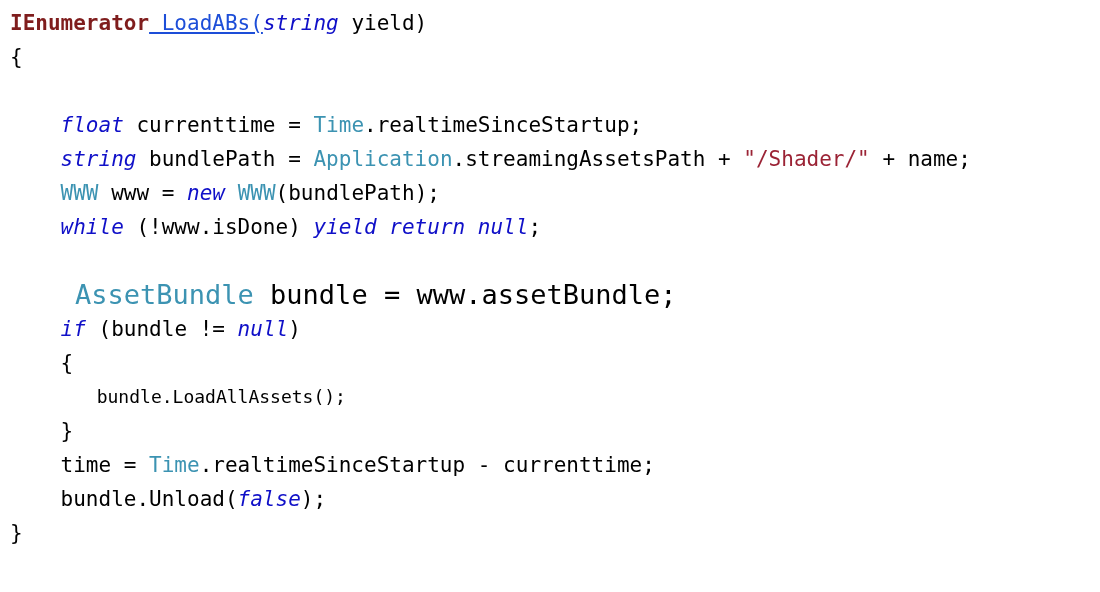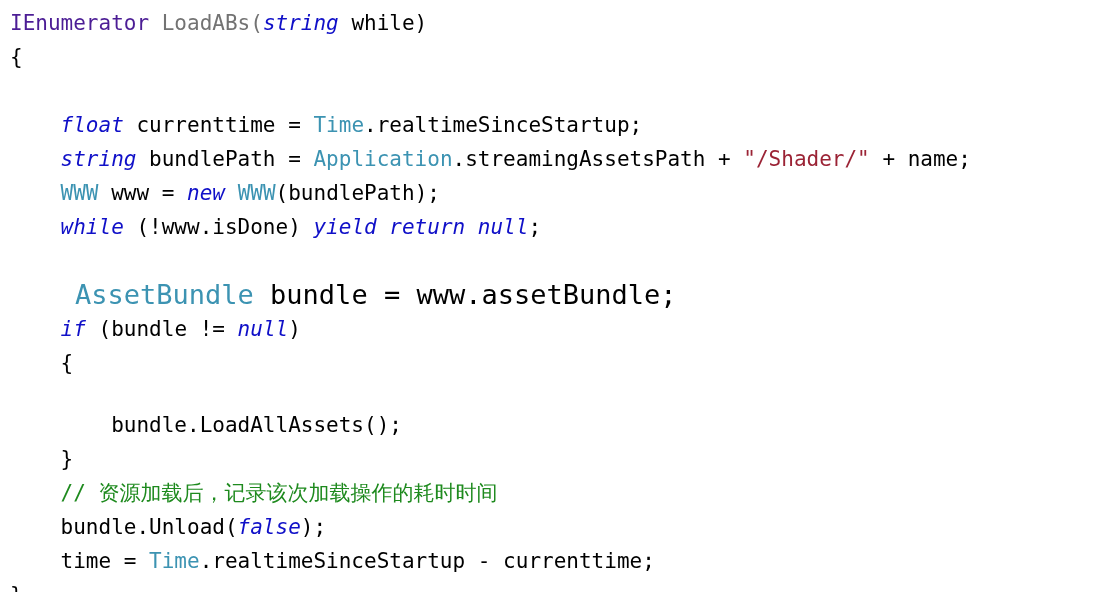--- a/index.html
+++ b/index.html
@@ -42,31 +42,30 @@
   .tok-type     { color: #3C93B2; }
   .tok-string   { color: #9B2335; }
   .tok-comment  { color: #1E8A1E; }
   .tok-punct    { color: #000000; }
 </style>
 </head>
 <body>
 
 <div id="code-block">
   <div id="code-lines" style="font-size: 21px;">
-      <div class="code-line" style="height: 34px; line-height: 34px; font-size: 21px;"><span class="tok tok-type" style="color: #4c1d95;">IEnumerator</span><span class="tok tok-plain" style="color: #737373;"> LoadABs(</span><span class="tok tok-keyword" style="color: rgb(16, 16, 200);">string</span><span class="tok tok-plain" style="color: rgb(0, 0, 0);"> while)</span></div>
+      <div class="code-line" style="height: 34px; line-height: 34px; font-size: 21px;"><span class="tok tok-type" style="color: #7f1d1d; font-weight: bold;">IEnumerator</span><span class="tok tok-plain" style="color: #1d4ed8; text-decoration: underline;"> LoadABs(</span><span class="tok tok-keyword" style="color: rgb(16, 16, 200);">string</span><span class="tok tok-plain" style="color: rgb(0, 0, 0);"> yield)</span></div>
       <div class="code-line" style="height: 34px; line-height: 34px; font-size: 21px;"><span class="tok tok-punct">{</span></div>
       <div class="code-line" style="height: 34px; line-height: 34px; font-size: 21px;"><span class="tok tok-plain" style="color: rgb(0, 0, 0);">    </span></div>
       <div class="code-line" style="height: 34px; line-height: 34px; font-size: 21px;"><span class="tok tok-plain" style="color: rgb(0, 0, 0);">    </span><span class="tok tok-keyword" style="color: rgb(16, 16, 200);">float</span><span class="tok tok-plain" style="color: rgb(0, 0, 0);"> currenttime = </span><span class="tok tok-type" style="color: rgb(60, 147, 178);">Time</span><span class="tok tok-plain" style="color: rgb(0, 0, 0);">.realtimeSinceStartup;</span></div>
       <div class="code-line" style="height: 34px; line-height: 34px; font-size: 21px;"><span class="tok tok-plain" style="color: rgb(0, 0, 0);">    </span><span class="tok tok-keyword" style="color: rgb(16, 16, 200);">string</span><span class="tok tok-plain" style="color: rgb(0, 0, 0);"> bundlePath = </span><span class="tok tok-type" style="color: rgb(60, 147, 178);">Application</span><span class="tok tok-plain" style="color: rgb(0, 0, 0);">.streamingAssetsPath + </span><span class="tok tok-string" style="color: rgb(155, 35, 53);">"/Shader/"</span><span class="tok tok-plain" style="color: rgb(0, 0, 0);"> + name;</span></div>
       <div class="code-line" style="height: 34px; line-height: 34px; font-size: 21px;"><span class="tok tok-plain" style="color: rgb(0, 0, 0);">    </span><span class="tok tok-type" style="color: rgb(60, 147, 178);">WWW</span><span class="tok tok-plain" style="color: rgb(0, 0, 0);"> www = </span><span class="tok tok-keyword" style="color: rgb(16, 16, 200);">new</span><span class="tok tok-plain" style="color: rgb(0, 0, 0);"> </span><span class="tok tok-type" style="color: rgb(60, 147, 178);">WWW</span><span class="tok tok-plain" style="color: rgb(0, 0, 0);">(bundlePath);</span></div>
       <div class="code-line" style="height: 34px; line-height: 34px; font-size: 21px;"><span class="tok tok-plain" style="color: rgb(0, 0, 0);">    </span><span class="tok tok-keyword" style="color: rgb(16, 16, 200);">while</span><span class="tok tok-plain" style="color: rgb(0, 0, 0);"> (!www.isDone) </span><span class="tok tok-keyword" style="color: rgb(16, 16, 200);">yield return null</span><span class="tok tok-plain" style="color: rgb(0, 0, 0);">;</span></div>
       <div class="code-line" style="height: 34px; line-height: 34px; font-size: 21px;">&nbsp;</div>
       <div class="code-line" style="height: 34px; line-height: 34px; font-size: 27px;"><span class="tok tok-plain" style="color: rgb(0, 0, 0);">    </span><span class="tok tok-type" style="color: rgb(60, 147, 178);">AssetBundle</span><span class="tok tok-plain" style="color: rgb(0, 0, 0);"> bundle = www.assetBundle;</span></div>
       <div class="code-line" style="height: 34px; line-height: 34px; font-size: 21px;"><span class="tok tok-plain" style="color: rgb(0, 0, 0);">    </span><span class="tok tok-keyword" style="color: rgb(16, 16, 200);">if</span><span class="tok tok-plain" style="color: rgb(0, 0, 0);"> (bundle != </span><span class="tok tok-keyword" style="color: rgb(16, 16, 200);">null</span><span class="tok tok-plain" style="color: rgb(0, 0, 0);">)</span></div>
       <div class="code-line" style="height: 34px; line-height: 34px; font-size: 21px;"><span class="tok tok-punct">    {</span></div>
-      <div class="code-line" style="height: 34px; line-height: 34px; font-size: 21px; margin-top: 28px;"><span class="tok tok-plain" style="color: rgb(0, 0, 0);">        bundle.LoadAllAssets();</span></div>
+      <div class="code-line" style="height: 34px; line-height: 34px; font-size: 18px;"><span class="tok tok-plain" style="color: rgb(0, 0, 0);">        bundle.LoadAllAssets();</span></div>
       <div class="code-line" style="height: 34px; line-height: 34px; font-size: 21px;"><span class="tok tok-punct">    }</span></div>
-      <div class="code-line" style="height: 34px; line-height: 34px; font-size: 21px;"><span class="tok tok-plain" style="color: rgb(0, 0, 0);">    </span><span class="tok tok-comment" style="color: rgb(30, 138, 30);">// 资源加载后，记录该次加载操作的耗时时间</span></div>
+      <div class="code-line" style="height: 34px; line-height: 34px; font-size: 21px;"><span class="tok tok-plain" style="color: rgb(0, 0, 0);">    time = </span><span class="tok tok-type" style="color: rgb(60, 147, 178);">Time</span><span class="tok tok-plain" style="color: rgb(0, 0, 0);">.realtimeSinceStartup - currenttime;</span></div>
       <div class="code-line" style="height: 34px; line-height: 34px; font-size: 21px;"><span class="tok tok-plain" style="color: rgb(0, 0, 0);">    bundle.Unload(</span><span class="tok tok-keyword" style="color: rgb(16, 16, 200);">false</span><span class="tok tok-plain" style="color: rgb(0, 0, 0);">);</span></div>
-      <div class="code-line" style="height: 34px; line-height: 34px; font-size: 21px;"><span class="tok tok-plain" style="color: rgb(0, 0, 0);">    time = </span><span class="tok tok-type" style="color: rgb(60, 147, 178);">Time</span><span class="tok tok-plain" style="color: rgb(0, 0, 0);">.realtimeSinceStartup - currenttime;</span></div>
       <div class="code-line" style="height: 34px; line-height: 34px; font-size: 21px;"><span class="tok tok-punct">}</span></div>
     </div>
 </div>
 
 </body></html>

